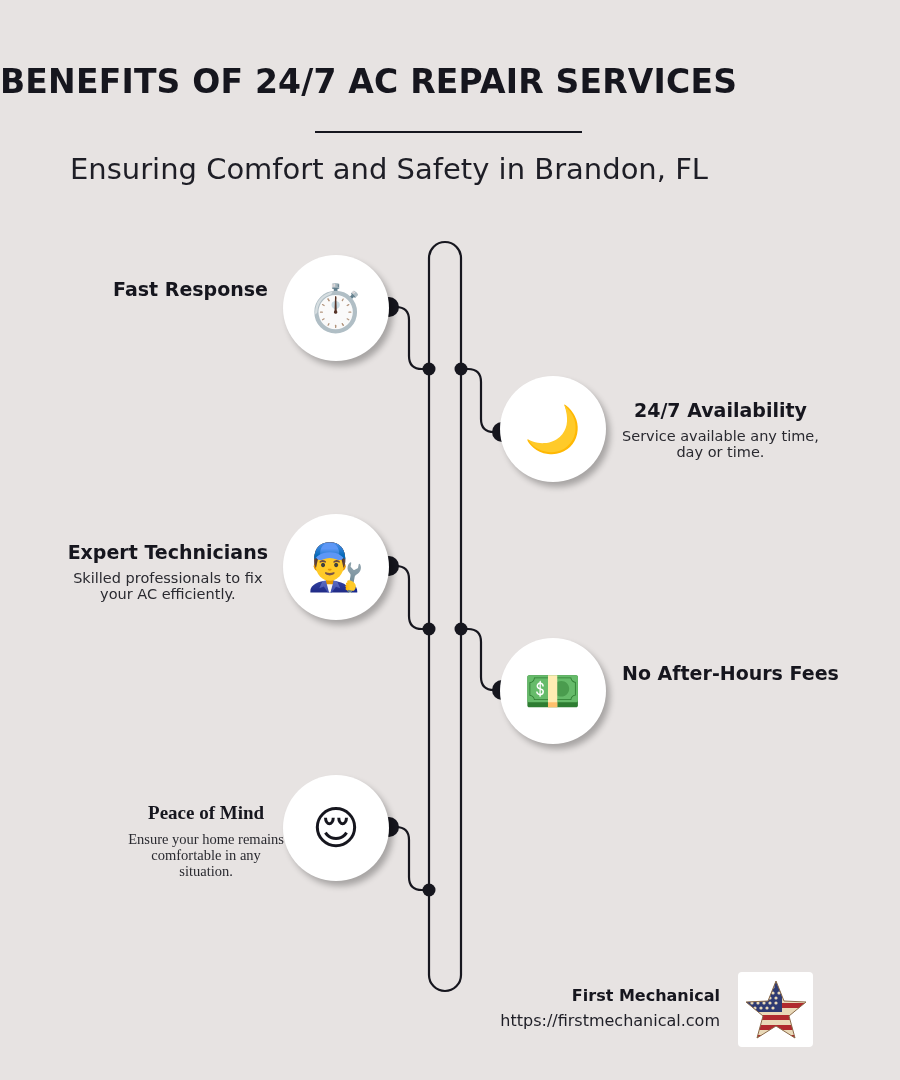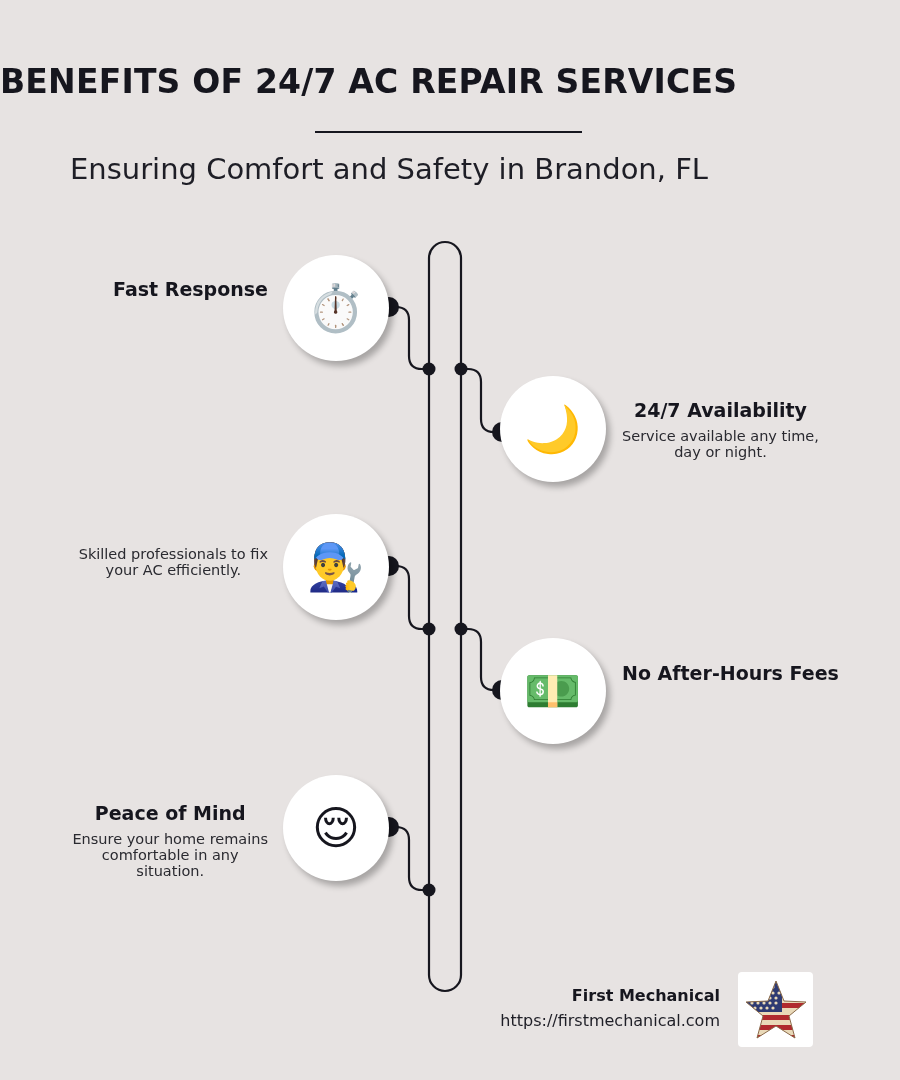--- a/index.html
+++ b/index.html
@@ -101,42 +101,43 @@
   <span>⏱️</span>
 </div>
 
 <div class="circle" style="left:500px; top:376px;">
   <span>🌙</span>
 </div>
 <div class="item-text right" style="left:622px; top:398px;">
   <div class="item-title">24/7 Availability</div>
   <div class="item-desc">
     <div>Service available any time,</div>
-    <div>day or night.</div>
+    <div>day or time.</div>
   </div>
 </div>
 
 <div class="item-text left" style="right:632px; top:540px;">
+  <div class="item-title">Expert Technicians</div>
   <div class="item-desc">
     <div>Skilled professionals to fix</div>
     <div>your AC efficiently.</div>
   </div>
 </div>
 <div class="circle" style="left:283px; top:514px;">
   <span>👨‍🔧</span>
 </div>
 
 <div class="circle" style="left:500px; top:638px;">
   <span>💵</span>
 </div>
 <div class="item-text right" style="left:622px; top:661px;">
   <div class="item-title">No After-Hours Fees</div>
 </div>
 
-<div class="item-text left" style="right:632px; top:801px;">
+<div class="item-text left" style="right:616px; top:801px;font-family:Liberation Serif, serif;">
   <div class="item-title">Peace of Mind</div>
   <div class="item-desc">
     <div>Ensure your home remains</div>
     <div>comfortable in any</div>
     <div>situation.</div>
   </div>
 </div>
 <div class="circle" style="left:283px; top:775px;">
   <span>😌</span>
 </div>

